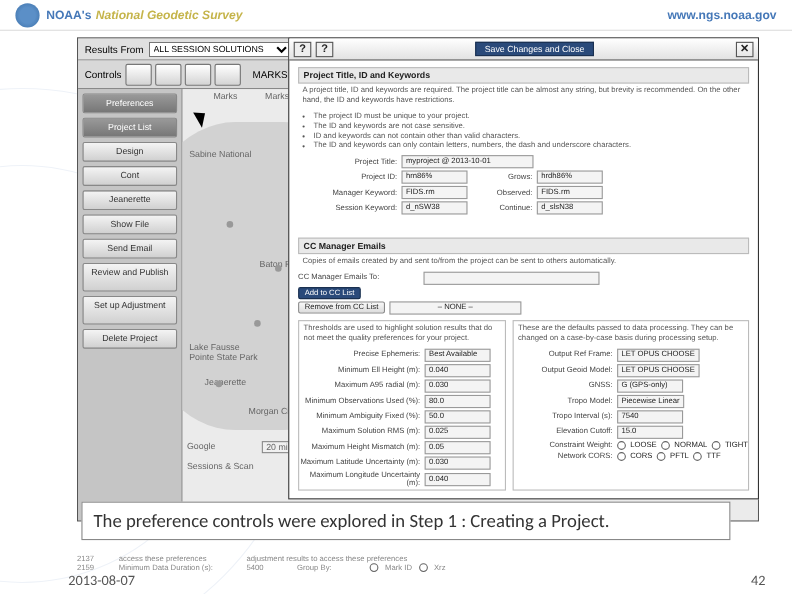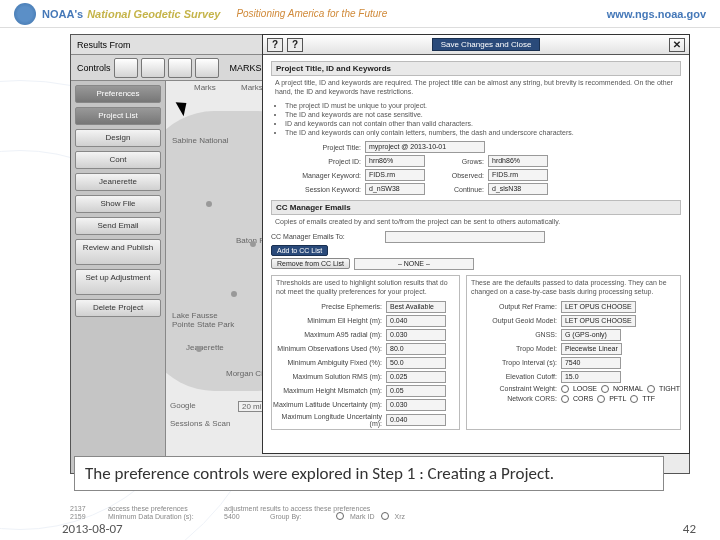--- a/index.html
+++ b/index.html
@@ -25,21 +25,21 @@
   .dot { position: absolute; width: 6px; height: 6px; border-radius: 50%; background: #999; }
   .cursor-img { position: absolute; left: 108px; top: 64px; width: 14px; height: 20px; }
   .cursor-img::before { content: ""; position: absolute; left: 0; top: 0; border-left: 9px solid #000; border-top: 6px solid transparent; border-bottom: 10px solid transparent; transform: rotate(-30deg); }
   .pref-dialog { position: absolute; left: 262px; top: 34px; right: 30px; height: 420px; background: #fff; border: 1px solid #333; font-size: 8px; color: #222; }
   .pd-bar { height: 20px; background: linear-gradient(#fff,#e2e2e2); border-bottom: 1px solid #555; display: flex; align-items: center; padding: 0 4px; gap: 4px; }
   .pd-bar .hlp { width: 16px; height: 14px; border: 1px solid #555; background: #eee; text-align: center; font-weight: bold; font-size: 10px; line-height: 12px; }
   .pd-bar .spacer { flex: 1; }
   .pd-bar .save-btn { background: #2a4a7a; color: #fff; padding: 1px 8px; border: 1px solid #1a3050; font-size: 8px; }
   .pd-bar .close { width: 16px; height: 14px; border: 1px solid #555; text-align: center; font-weight: bold; font-size: 10px; line-height: 12px; }
   .pd-body { padding: 6px 8px; overflow: hidden; }
-  .sec-hdr { background: #e9e9e9; border: 1px solid #bbb; padding: 2px 4px; font-weight: bold; font-size: 8px; margin-top: 5px; }
+  .sec-hdr { background: #e9e9e9; border: 1px solid #bbb; padding: 2px 4px; font-weight: bold; font-size: 8px; margin-top: 21px; }
   .sec-txt { font-size: 7px; color: #555; padding: 2px 4px; line-height: 1.35; }
   .bullets { padding: 2px 2px 2px 14px; }
   .bullets li { font-size: 7px; color: #555; line-height: 1.3; }
   .row { display: flex; align-items: center; gap: 4px; margin: 2px 0; font-size: 7px; }
   .row .l { width: 90px; text-align: right; color: #444; }
   .row .v { border: 1px solid #999; background: #f4f4f4; padding: 1px 3px; min-width: 60px; height: 12px; font-size: 7px; }
   .two-col { display: flex; gap: 6px; }
   .col { flex: 1; border: 1px solid #bbb; }
   .col .sec-hdr { margin-top: 0; border: 0; border-bottom: 1px solid #bbb; }
   .small-btn { border: 1px solid #888; background: linear-gradient(#f8f8f8,#ddd); padding: 1px 5px; font-size: 7px; border-radius: 2px; }
@@ -55,27 +55,27 @@
 </head>
 <body>
 
 <div class="bg-ring" style="width:520px;height:520px;left:-240px;top:80px"></div>
 <div class="bg-ring" style="width:380px;height:380px;left:-170px;top:150px"></div>
 
 <div class="header">
   <div class="noaa-logo"></div>
   <span class="hdr-noaa">NOAA's</span>
   <span class="hdr-ngs">National Geodetic Survey</span>
-  <span class="hdr-tag">Positioning America for the Future</span>
   <span class="hdr-url">www.ngs.noaa.gov</span>
 </div>
 
 <div class="slide">
   <div class="results-bar">
     <span>Results From</span>
+    <select><option>ALL SESSION SOLUTIONS</option></select>
   </div>
   <div class="controls-strip">
     <span>Controls</span>
     <div class="sq"></div>
     <div class="sq"></div>
     <div class="sq"></div>
     <div class="sq"></div>
     <span style="margin-left:8px">MARKS:</span>
     <span>CORS:</span>
     <span style="margin-left:auto">most pr</span>

